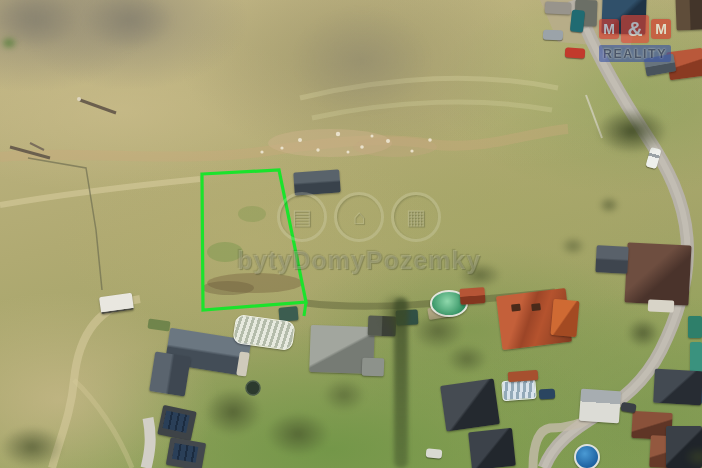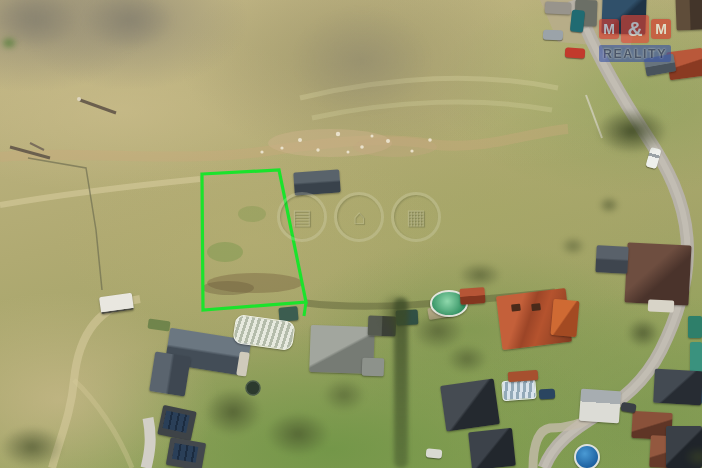--- a/index.html
+++ b/index.html
@@ -178,20 +178,21 @@
       <div class="wm-c">
           <span>▤</span>
         </div>
       <div class="wm-c">
           <span>⌂</span>
         </div>
       <div class="wm-c">
           <span>▦</span>
         </div>
     </div>
+    <div class="wm-t">bytyDomyPozemky</div>
   </div>
 
   <div class="logo">
     <div class="logo-row">
       <div class="tile s">M</div>
       <div class="tile m">&amp;</div>
       <div class="tile s">M</div>
     </div>
     <div class="banner">REALITY</div>
   </div>

